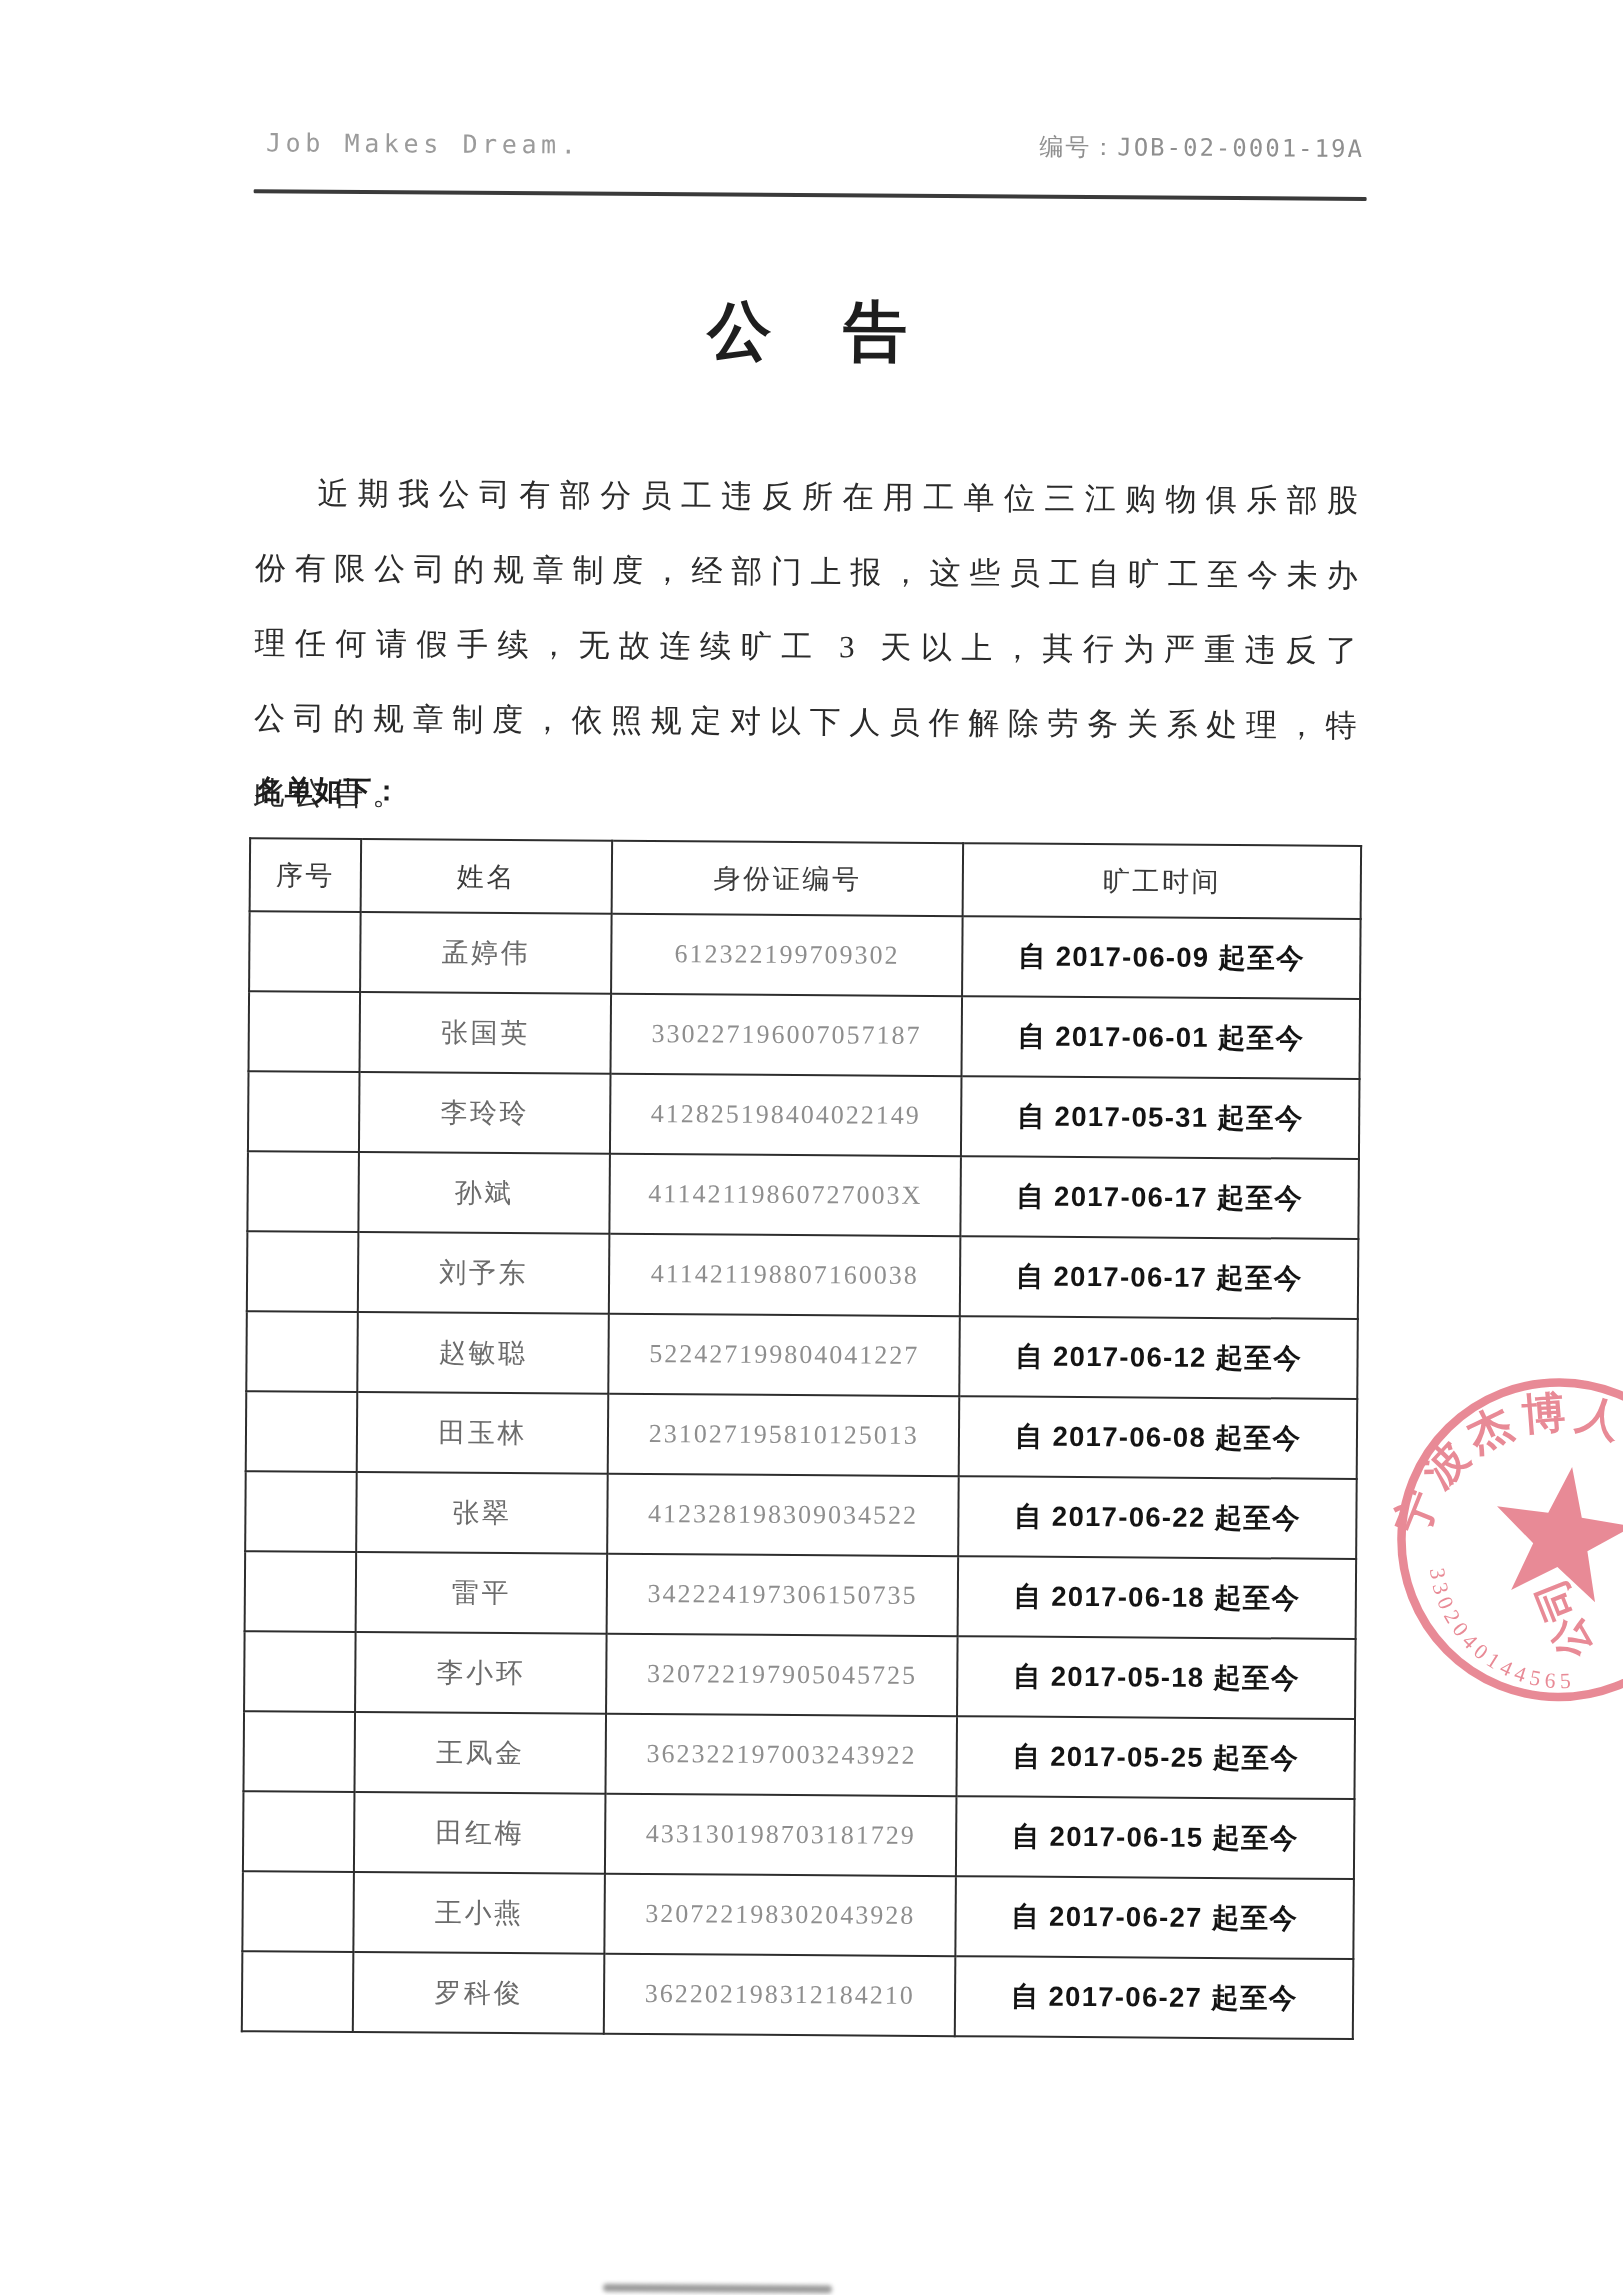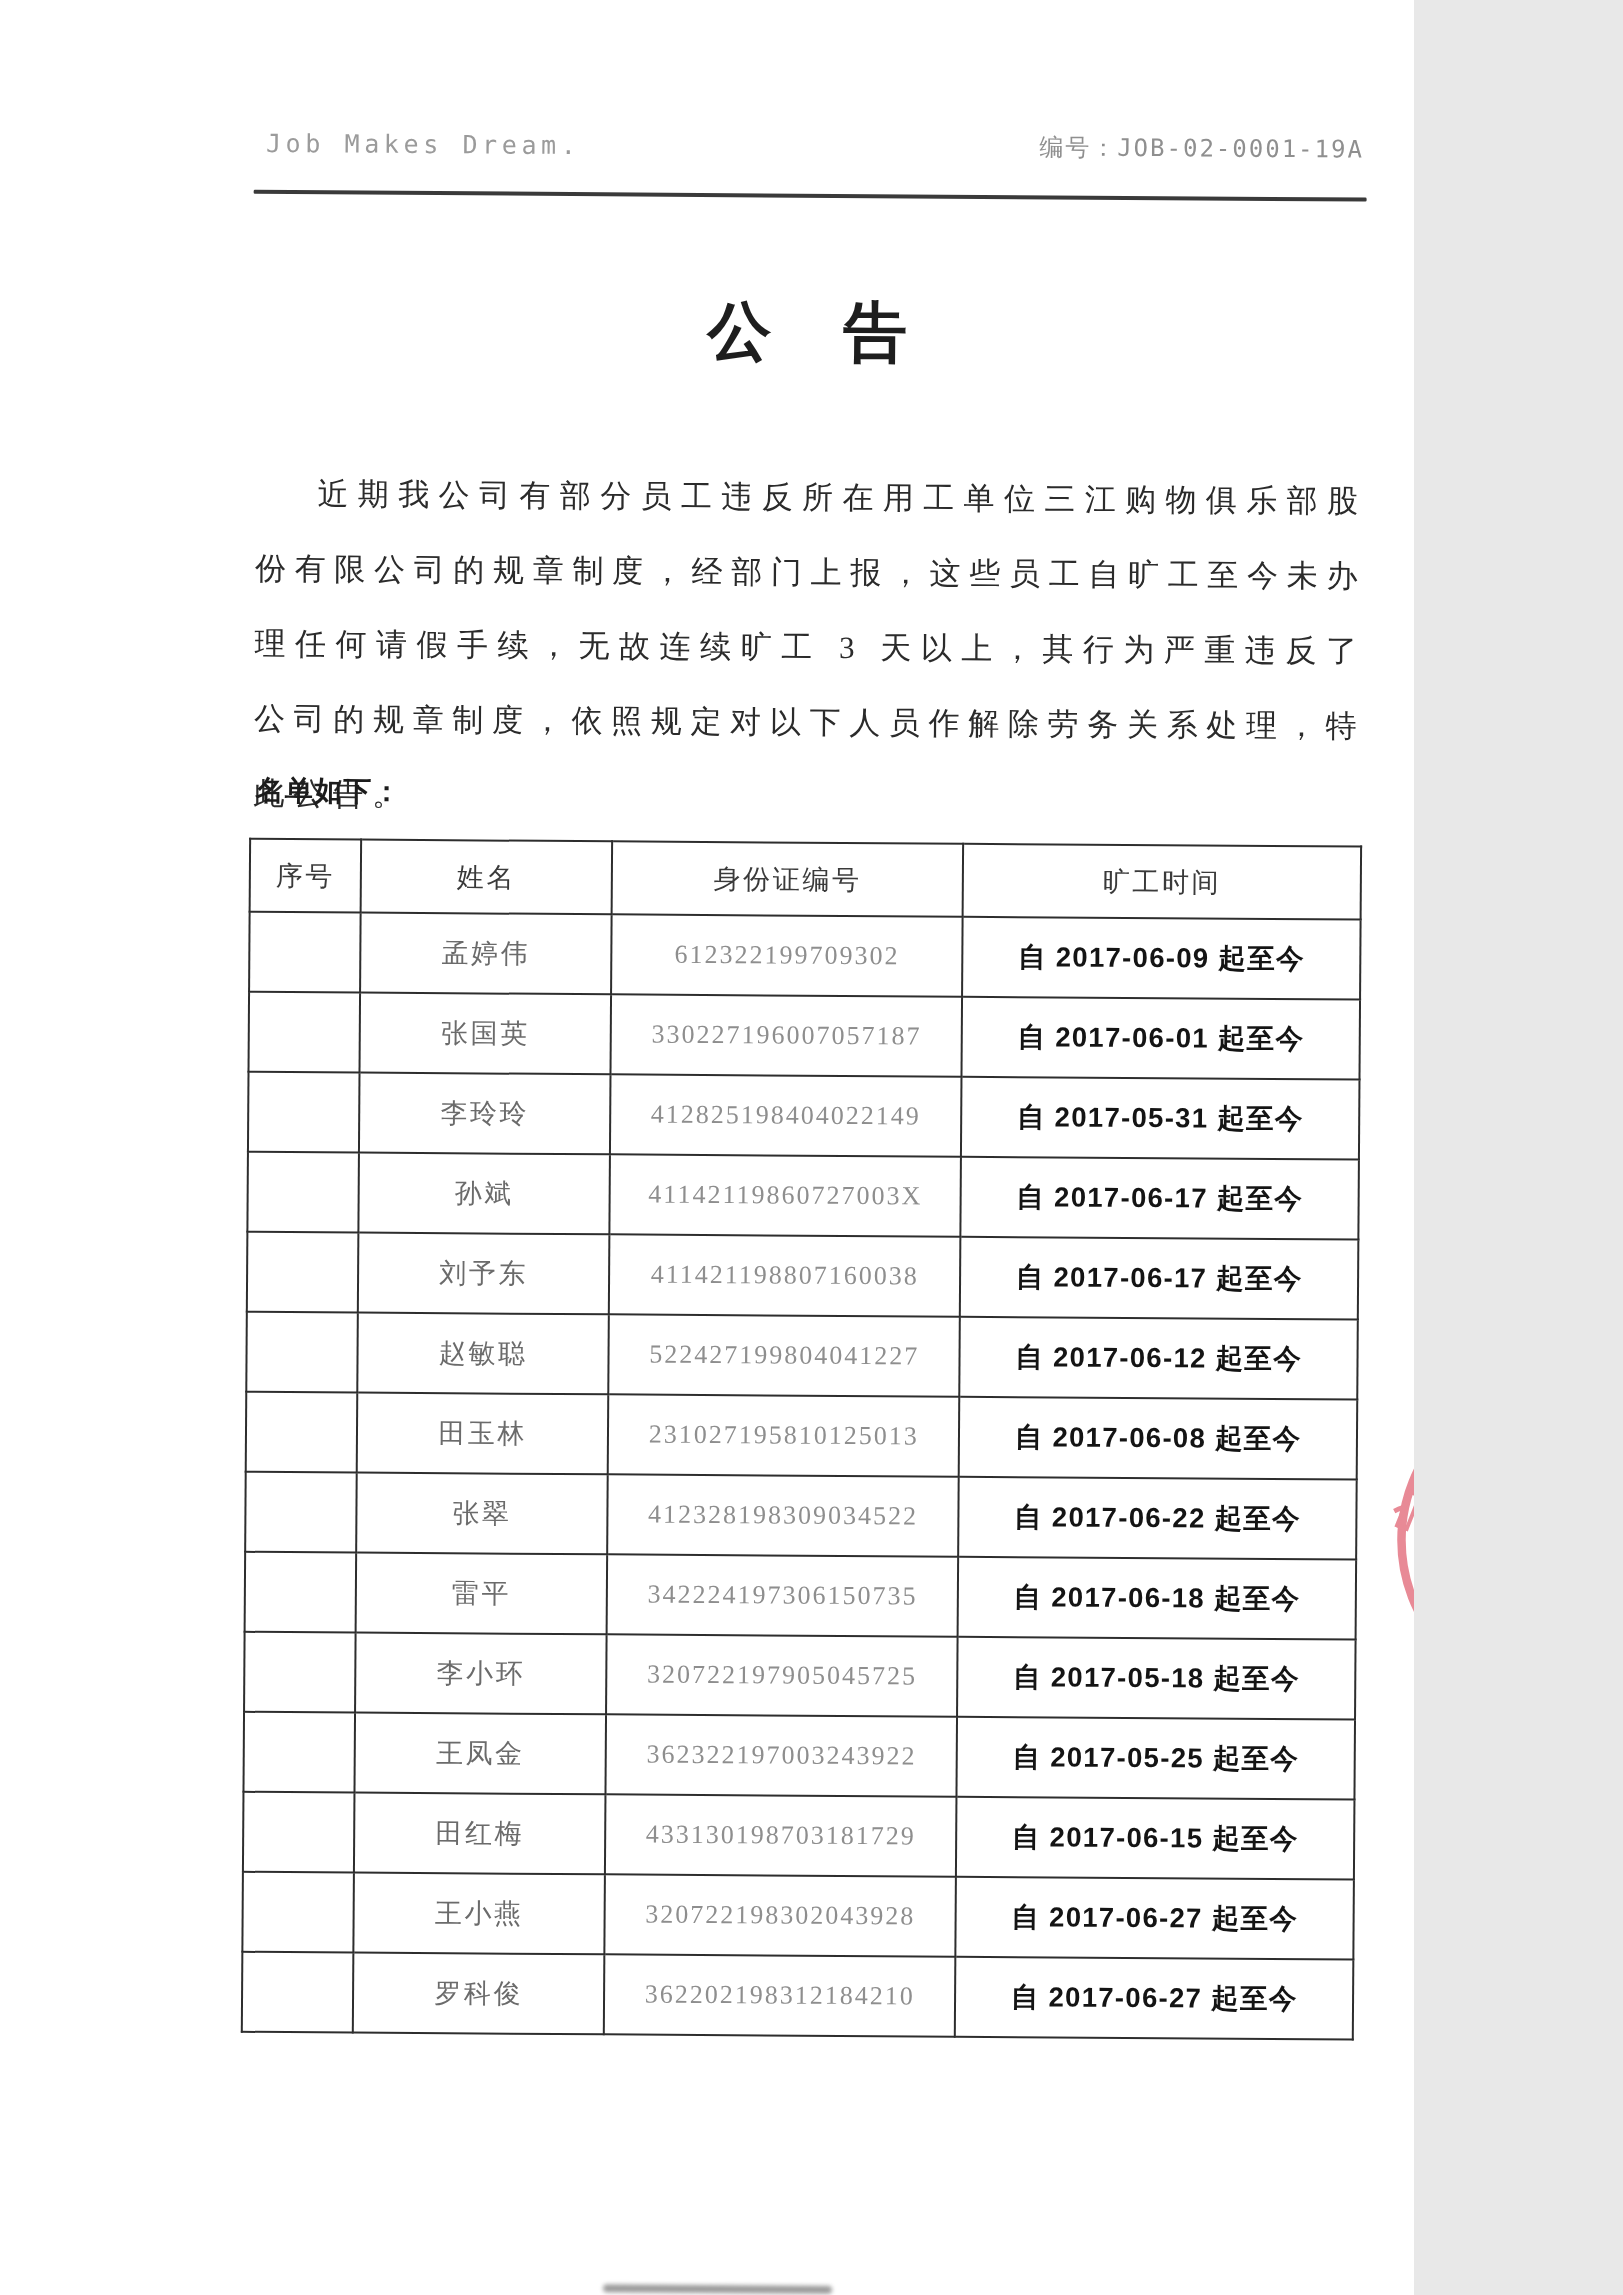--- a/index.html
+++ b/index.html
@@ -1,18 +1,18 @@
 <!DOCTYPE html>
 <html style="font-size:10.5px"><head>
 <meta charset="utf-8">
 <style>
   html,body{margin:0;padding:0;background:#e8e8e8;}
   .page{
     position:relative;
-    width:1414px;height:2295px;
+    width:1623px;height:2295px;
     background:#ffffff;
     overflow:hidden;
     font-family:"Liberation Serif","DejaVu Serif",serif;
     color:#222;
   }
   .content{
     position:absolute;inset:0;
     transform:rotate(0.4deg);
     transform-origin:40% 0;
   }

